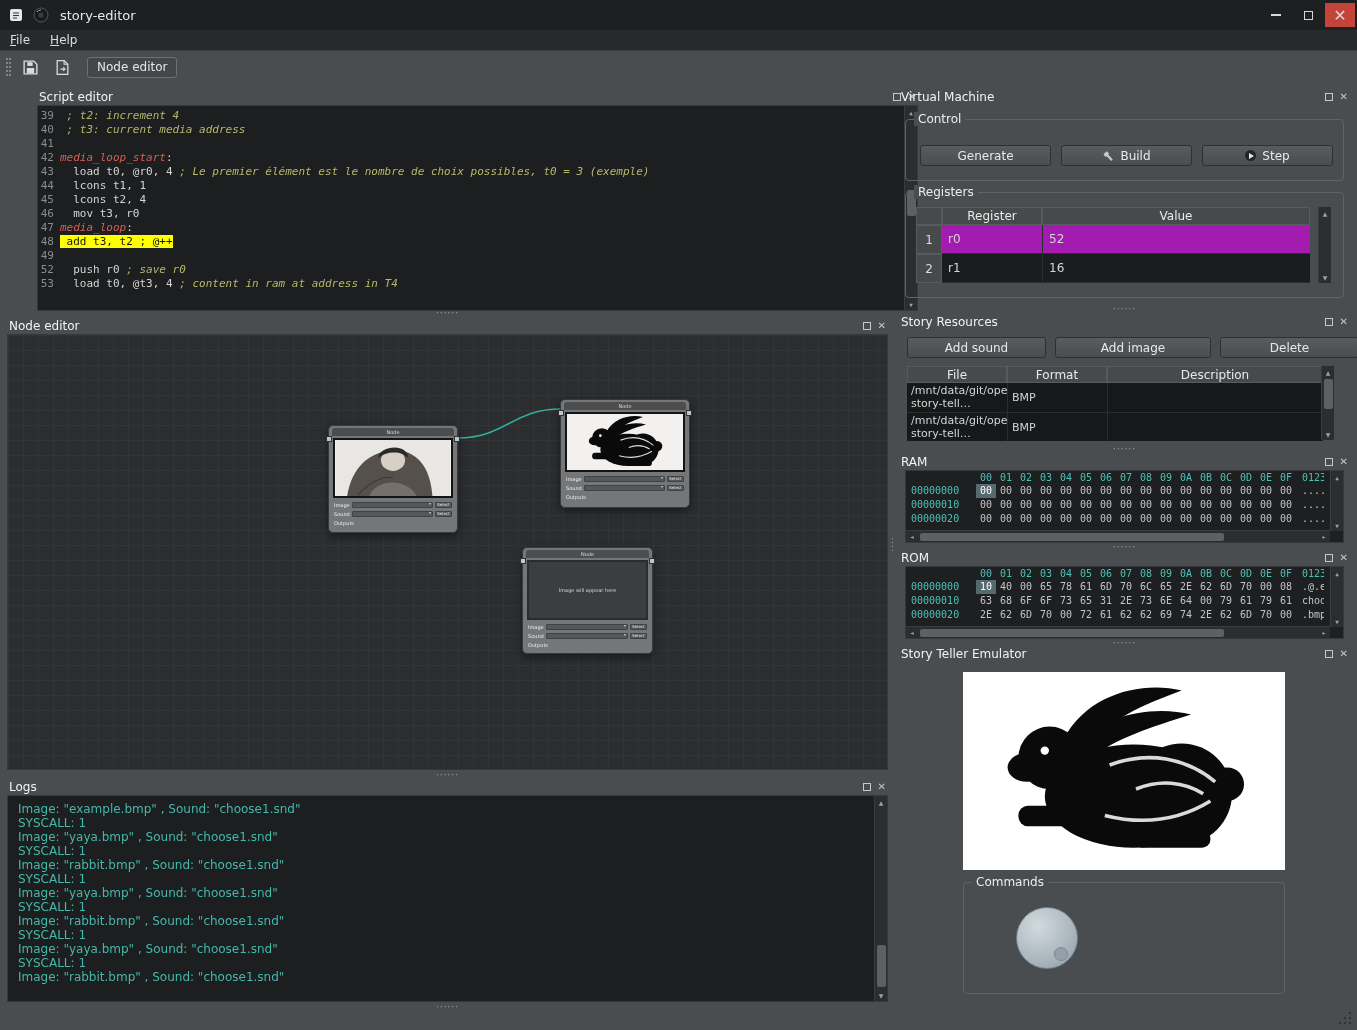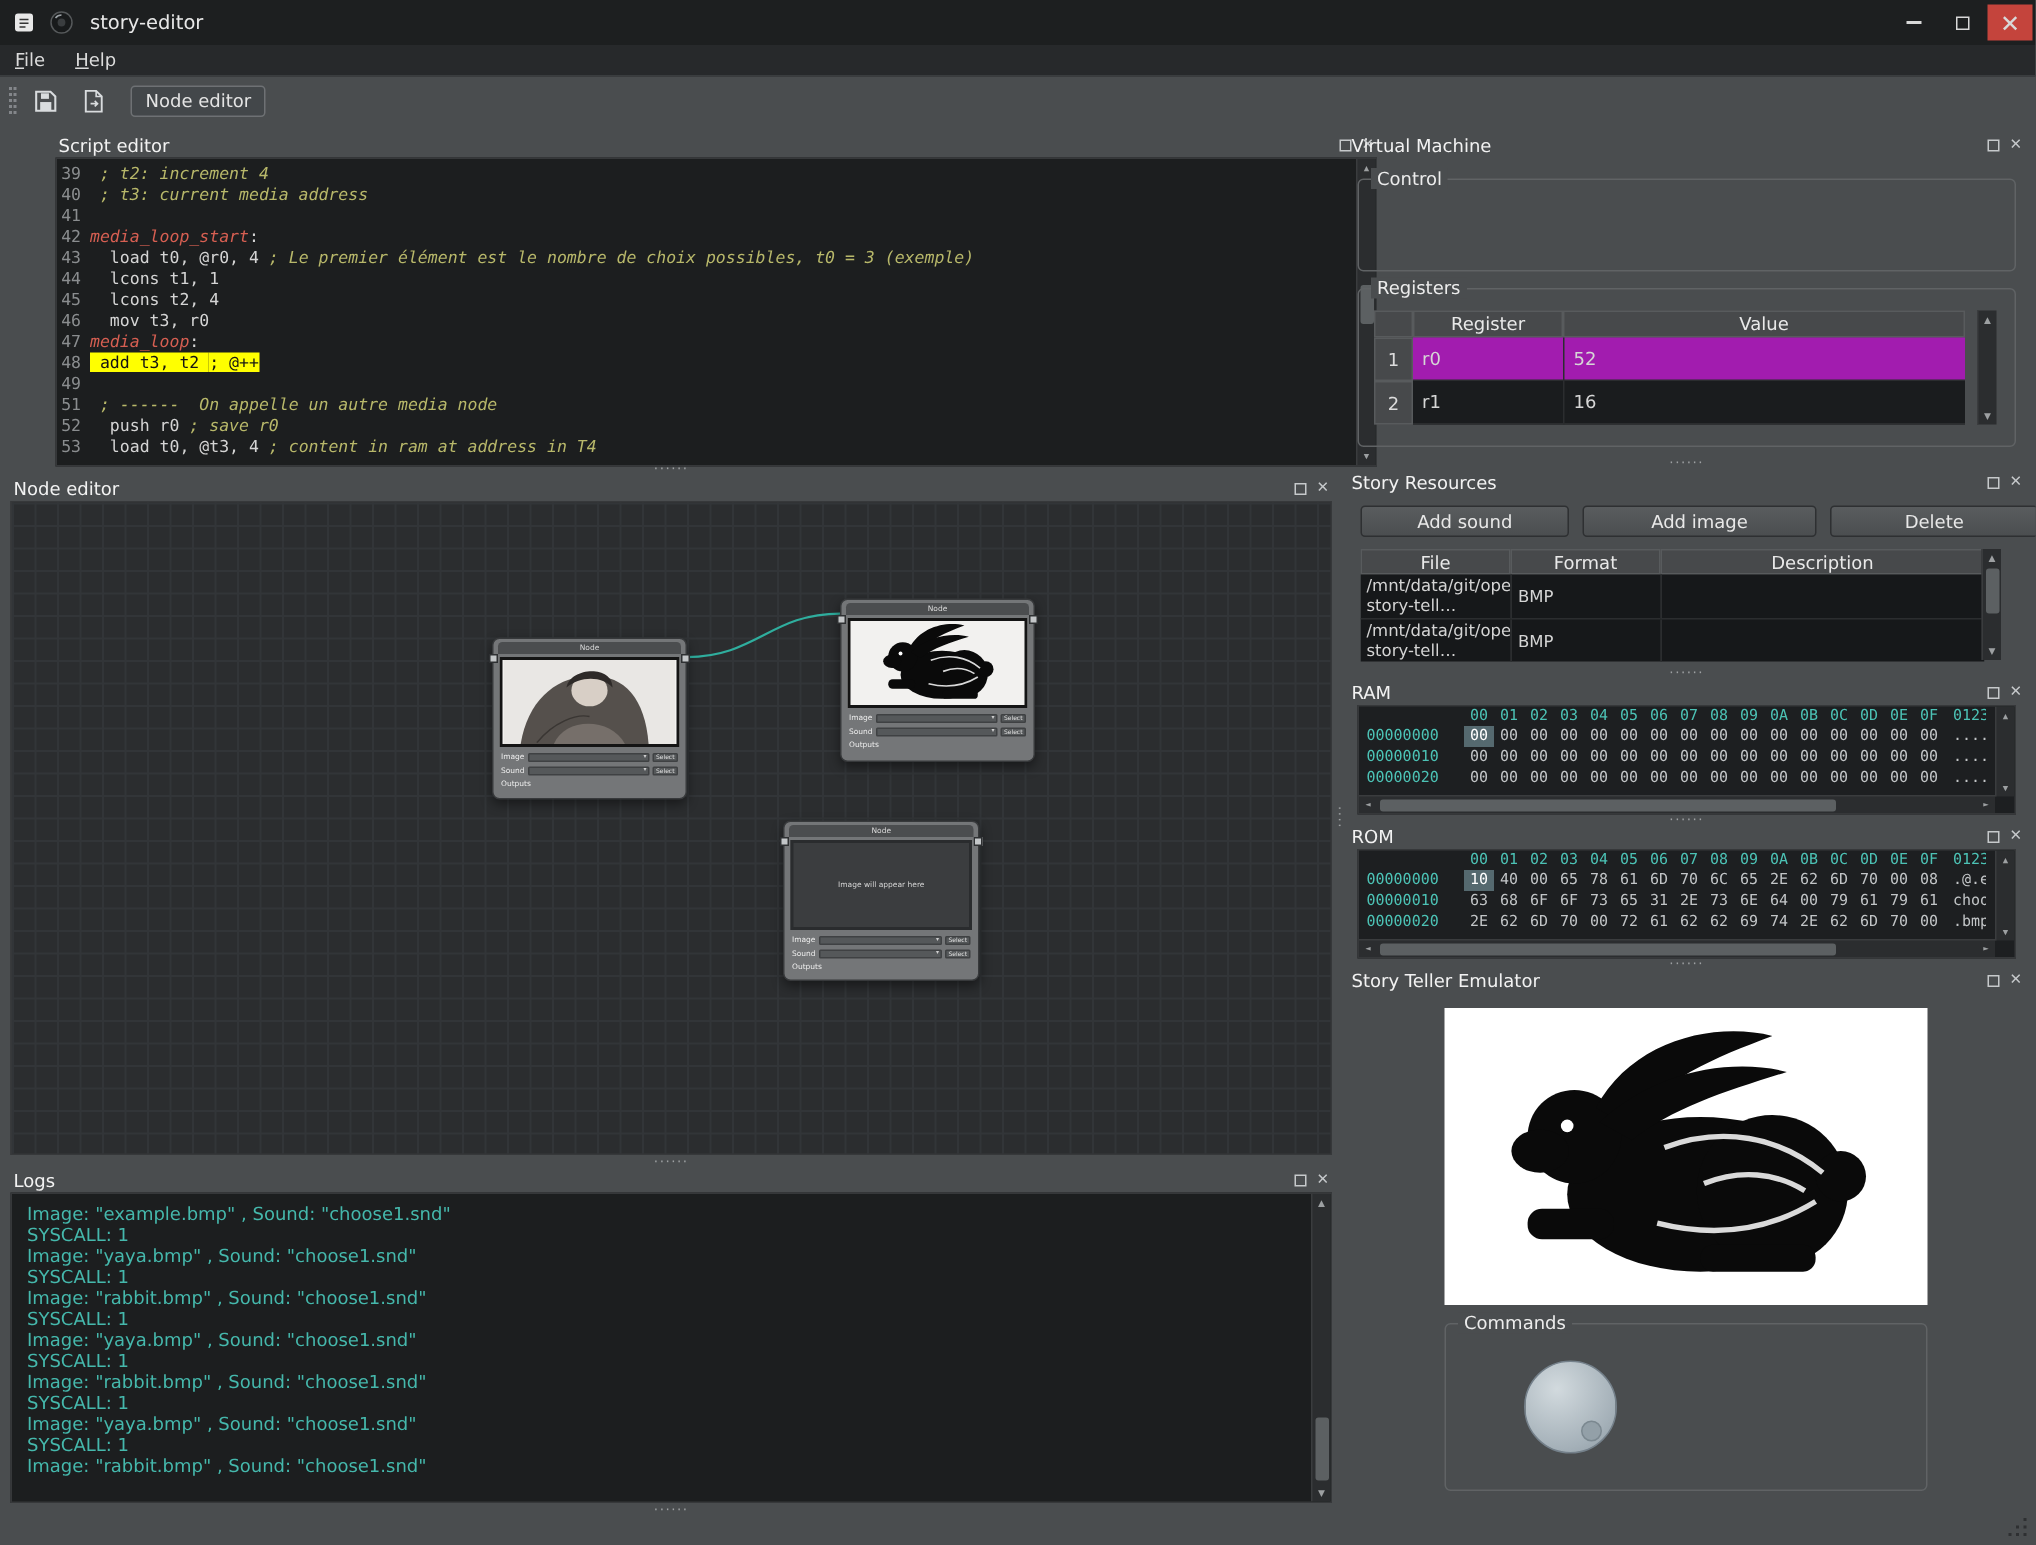--- a/index.html
+++ b/index.html
@@ -202,21 +202,20 @@
         <div class="code-line"><span class="gutter">40</span><span class="code-body"><span class="seg seg-cm"> ; t3: current media address</span></span></div>
         <div class="code-line"><span class="gutter">41</span><span class="code-body"></span></div>
         <div class="code-line"><span class="gutter">42</span><span class="code-body"><span class="seg seg-lbl">media_loop_start</span><span class="seg seg-pl">:</span></span></div>
         <div class="code-line"><span class="gutter">43</span><span class="code-body"><span class="seg seg-pl">  load t0, @r0, 4 </span><span class="seg seg-cm">; Le premier élément est le nombre de choix possibles, t0 = 3 (exemple)</span></span></div>
         <div class="code-line"><span class="gutter">44</span><span class="code-body"><span class="seg seg-pl">  lcons t1, 1</span></span></div>
         <div class="code-line"><span class="gutter">45</span><span class="code-body"><span class="seg seg-pl">  lcons t2, 4</span></span></div>
         <div class="code-line"><span class="gutter">46</span><span class="code-body"><span class="seg seg-pl">  mov t3, r0</span></span></div>
         <div class="code-line"><span class="gutter">47</span><span class="code-body"><span class="seg seg-lbl">media_loop</span><span class="seg seg-pl">:</span></span></div>
         <div class="code-line"><span class="gutter">48</span><span class="code-body"><span class="seg seg-hl"> add t3, t2 </span><span class="seg seg-hl">; @++</span></span></div>
         <div class="code-line"><span class="gutter">49</span><span class="code-body"></span></div>
-        <div class="code-line"><span class="gutter">51</span><span class="code-body"><span class="seg seg-cm"> ; ------  On appelle un autre media node</span></span></div>
         <div class="code-line"><span class="gutter">52</span><span class="code-body"><span class="seg seg-pl">  push r0 </span><span class="seg seg-cm">; save r0</span></span></div>
         <div class="code-line"><span class="gutter">53</span><span class="code-body"><span class="seg seg-pl">  load t0, @t3, 4 </span><span class="seg seg-cm">; content in ram at address in T4</span></span></div>
       </div>
     <div class="vscroll">
       <div class="sb-arrow">▲</div>
       <div class="sb-thumb" style="top:84px;height:26px;"></div>
       <div class="sb-arrow" style="position:absolute;bottom:0;width:100%;">▼</div>
     </div>
   </div>
 </div>
@@ -348,20 +347,35 @@
 
 <div class="panel" style="left:897px;top:88px;width:455px;height:217px;">
   <div class="panel-head">
     <span>Virtual Machine</span>
     <span class="spacer"></span>
     <span class="dock-float"></span>
     <span class="dock-close">✕</span>
   </div>
   <div class="group" style="left:8px;top:31px;width:439px;height:62px;">
     <span class="group-label">Control</span>
+    <div style="position:absolute;left:14px;top:25px;display:flex;gap:10px;">
+      <div class="btn" style="width:131px;">
+          <span>Generate</span>
+        </div>
+      <div class="btn" style="width:131px;">
+        <svg width="12" height="12" viewBox="0 0 12 12">
+            <path d="M1.5 4.2 L4.6 1.2 L7.2 3.6 L6.2 4.6 L10.8 9.4 L9.2 11 L4.6 6.2 L3.4 7 Z" fill="#c6c9cb"></path>
+          </svg>
+        <span>Build</span>
+      </div>
+      <div class="btn" style="width:131px;">
+        <span class="play-circle"></span>
+        <span>Step</span>
+      </div>
+    </div>
   </div>
   <div class="group" style="left:8px;top:104px;width:439px;height:106px;">
     <span class="group-label">Registers</span>
     <div style="position:absolute;left:10px;top:14px;width:407px;">
       <div style="display:flex;height:18px;">
         <div class="tblhead" style="width:26px;"></div>
         <div class="tblhead" style="width:100px;">Register</div>
         <div class="tblhead" style="width:268px;">Value</div>
       </div>
       <div>

